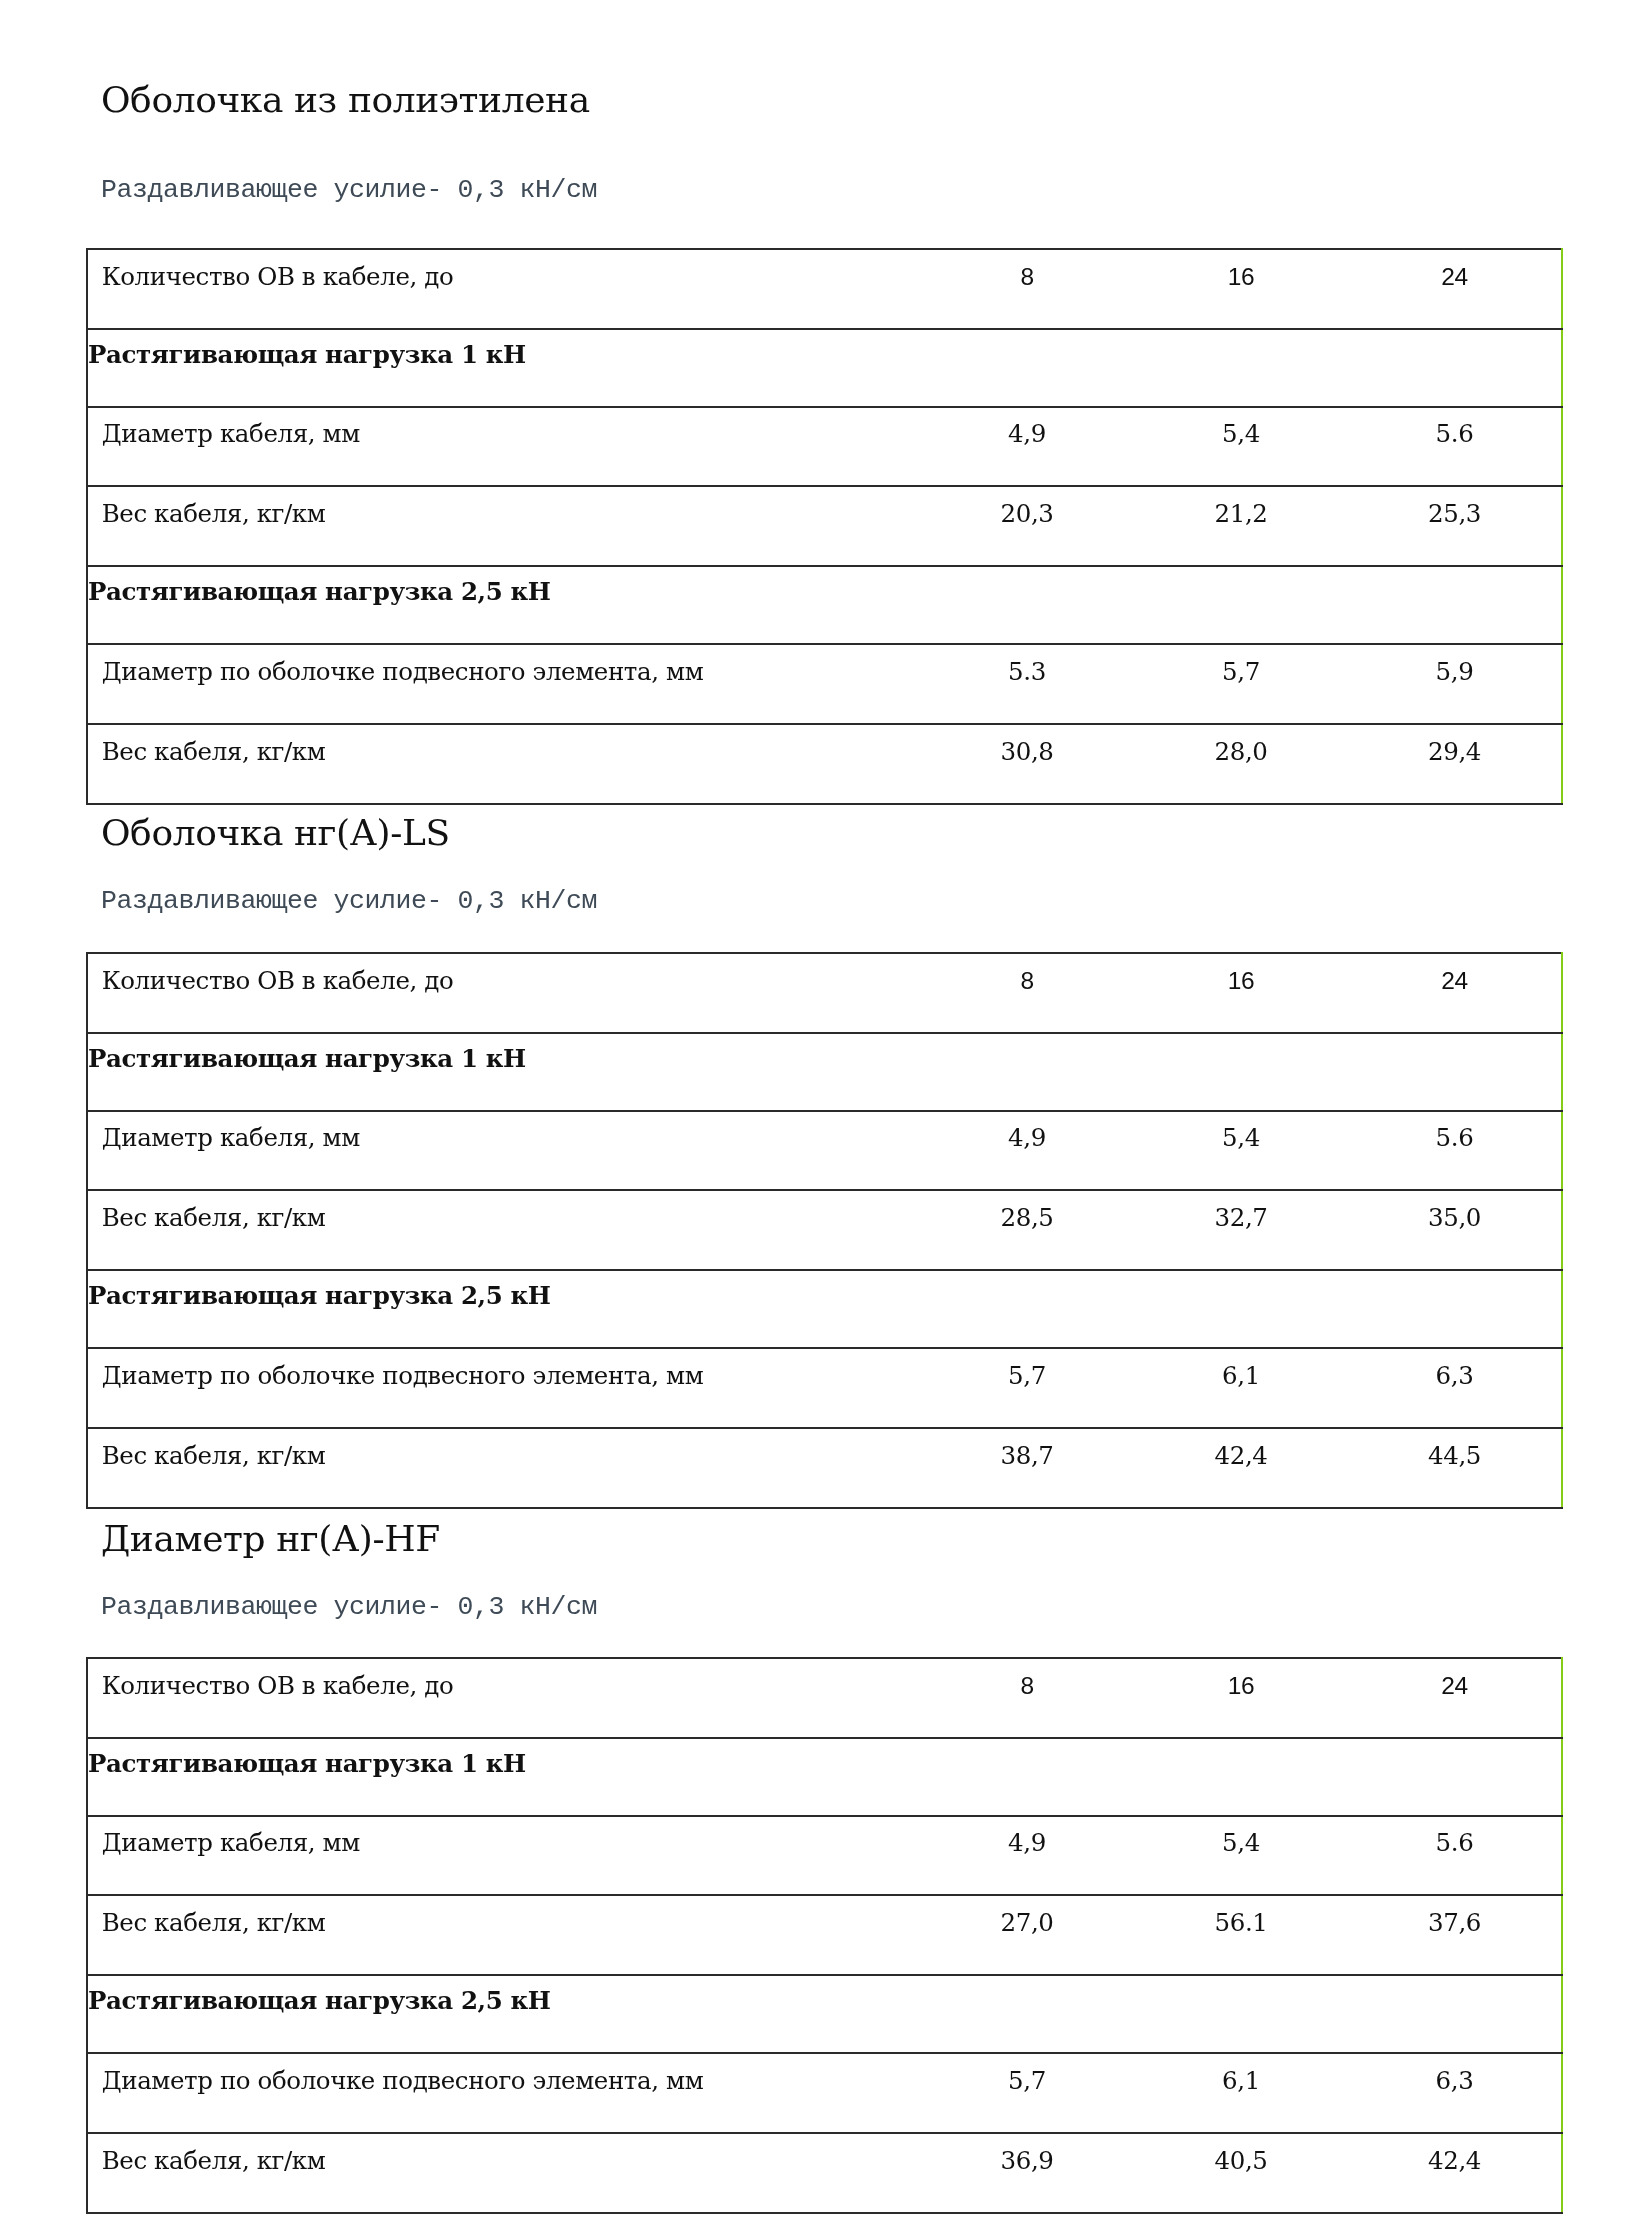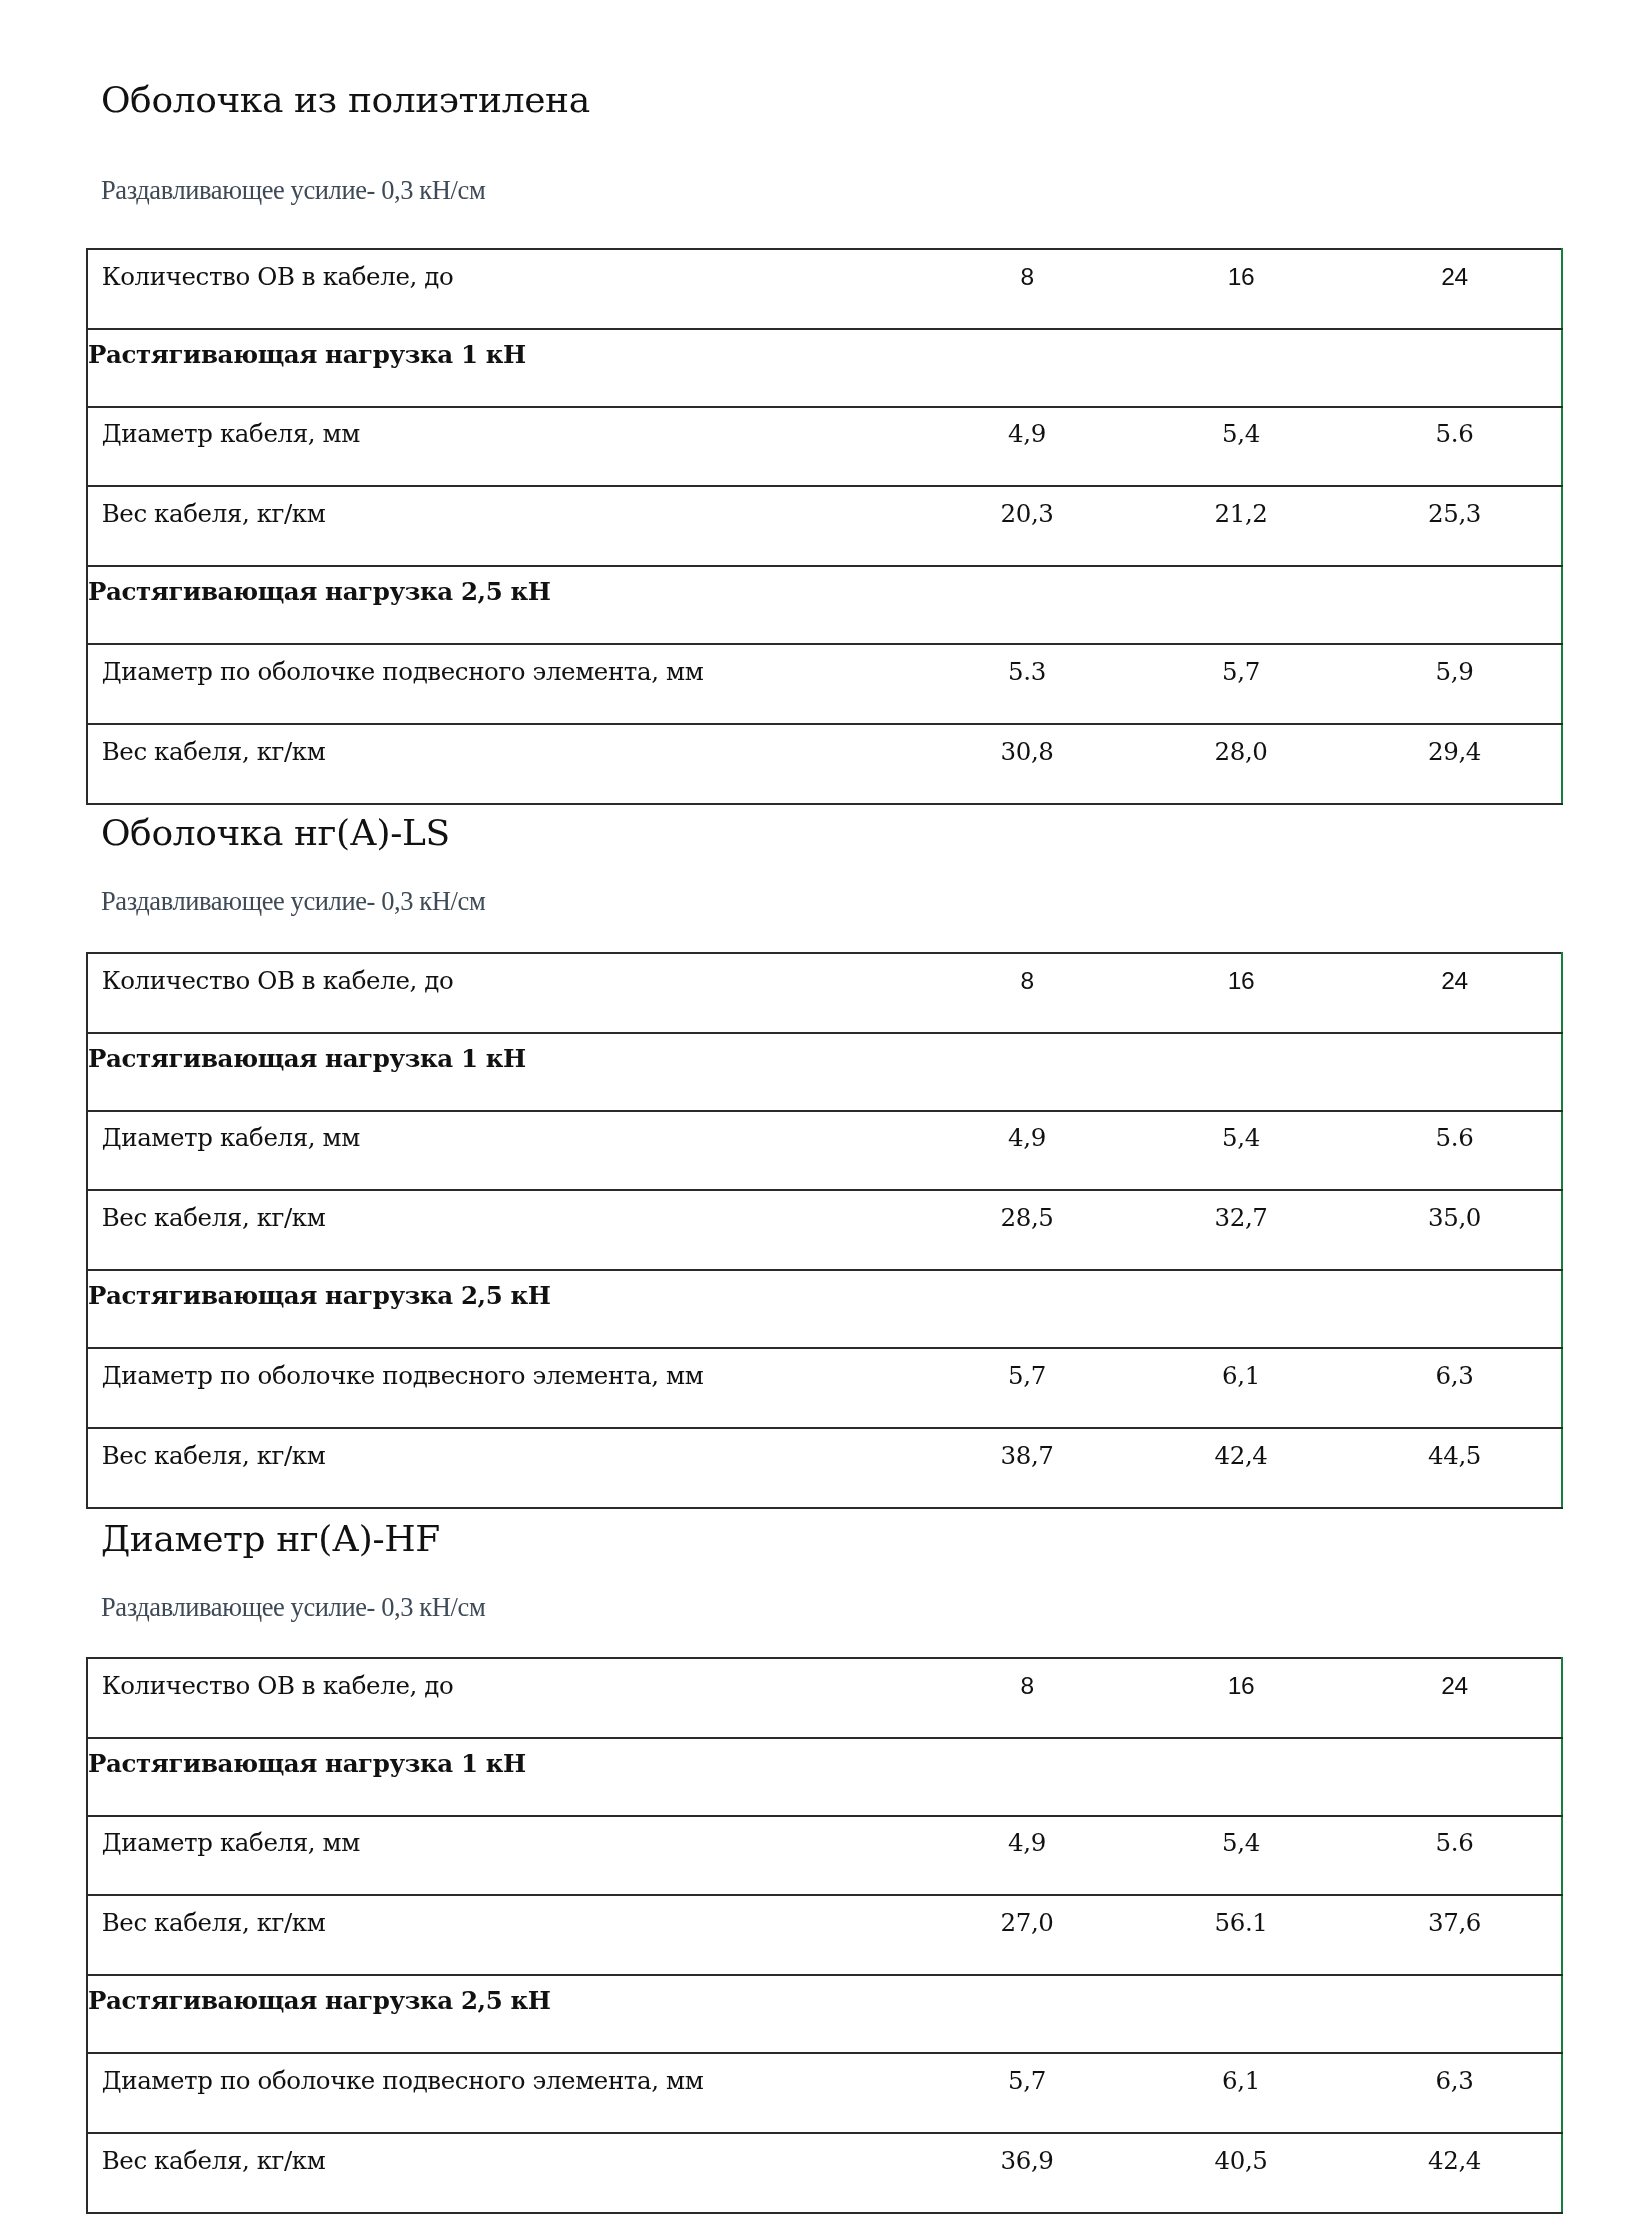--- a/index.html
+++ b/index.html
@@ -1,23 +1,23 @@
 <!DOCTYPE html>
 <html><head>
 <meta charset="utf-8">
 <style>
   html, body { margin: 0; padding: 0; background: #ffffff; }
   body { width: 1647px; height: 2228px; position: relative; overflow: hidden; font-family: "DejaVu Serif", "Liberation Serif", serif; color: #111111; }
   .section { position: absolute; left: 0; width: 1647px; }
   .heading { position: absolute; left: 101px; font-size: 36px; line-height: 35px; color: #111; white-space: nowrap; font-family: "DejaVu Serif", serif; letter-spacing: -0.4px; }
-  .subtitle { position: absolute; left: 101px; font-size: 26.5px; line-height: 33px; color: #3e4a56; white-space: nowrap; font-family: Liberation Serif, serif; letter-spacing: -0.4px; }
+  .subtitle { position: absolute; left: 101px; font-size: 26.5px; line-height: 33px; color: #3e4a56; white-space: nowrap; font-family: Liberation Mono, monospace; letter-spacing: -0.4px; }
   table.spec { position: absolute; left: 86px; width: 1474px; border-collapse: collapse; table-layout: fixed; }
   table.spec td { border-top: 2px solid #2a2a2a; border-bottom: 2px solid #2a2a2a; height: 66px; padding: 0; vertical-align: top; font-size: 24.5px; line-height: 29px; letter-spacing: -0.4px; }
   table.spec tr td:first-child { border-left: 2px solid #2a2a2a; margin-left: 20px; }
-  table.spec tr td:last-child { border-right: 2px solid #15803d; }
+  table.spec tr td:last-child { border-right: 2px solid #84cc16; }
   td.label { padding: 11.8px 0 0 13.7px !important; text-align: left; }
   td.num { text-align: center; padding-top: 11.8px !important; }
   td.hdr-num { text-align: center; padding-top: 11.8px !important; font-family: "Liberation Sans", "DejaVu Sans", sans-serif; font-size: 23.5px; }
   td.group { font-weight: bold; padding-top: 9.8px !important; }
   col.c-label { width: 833px; }
   col.c-val { width: 214px; }
 </style>
 </head>
 <body>
 

